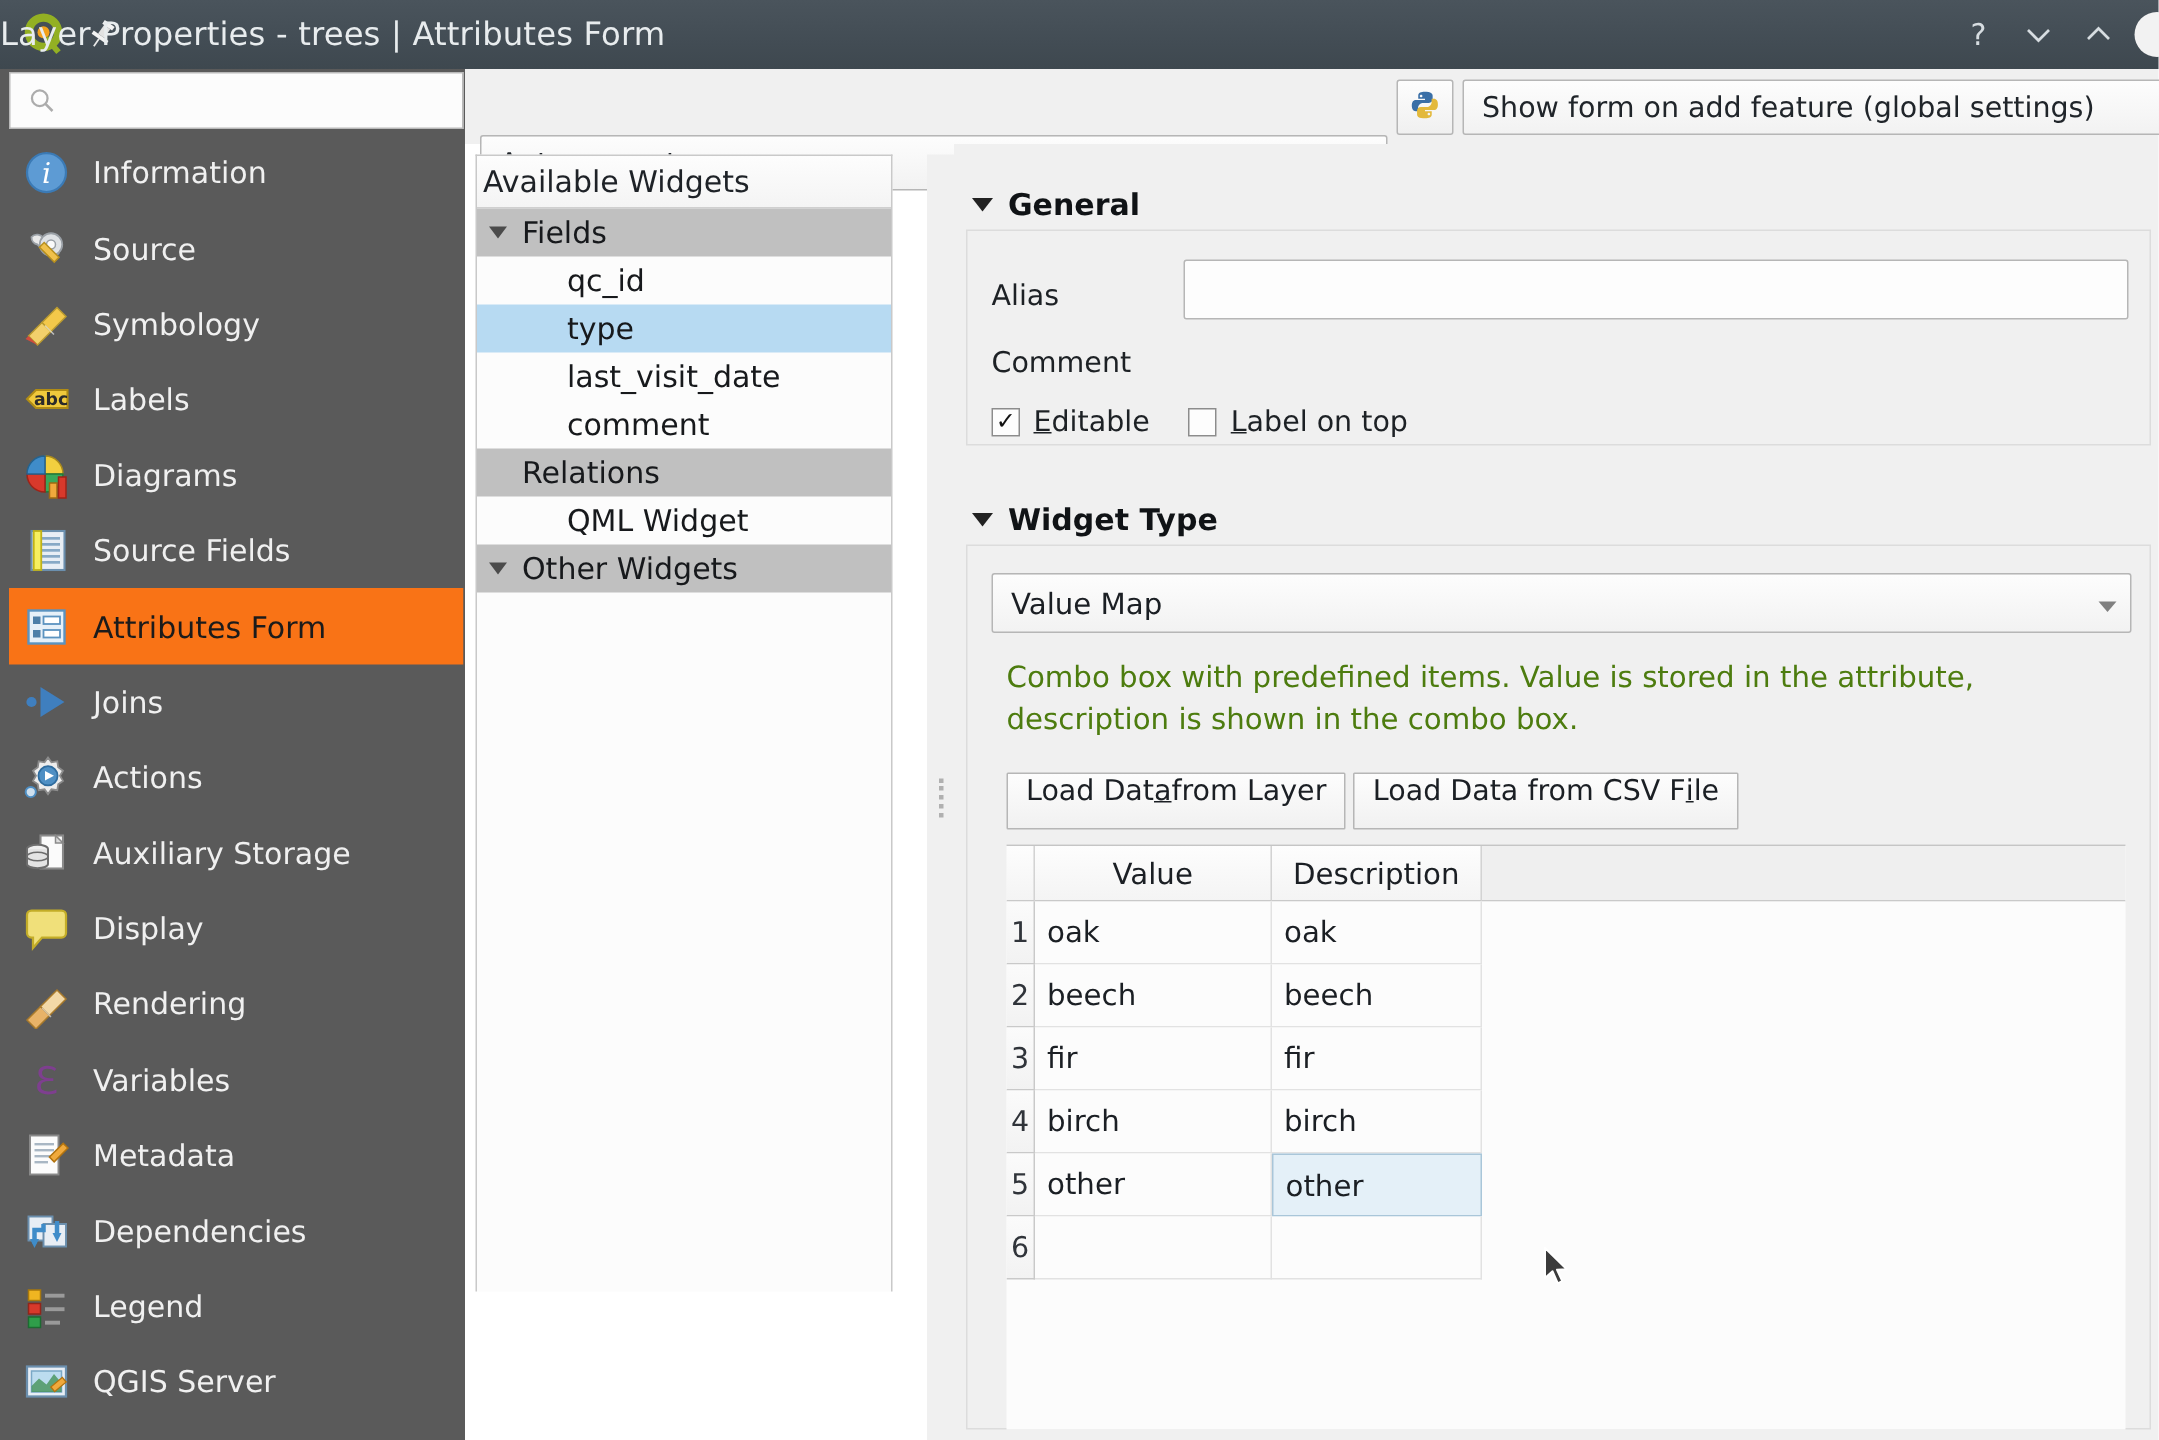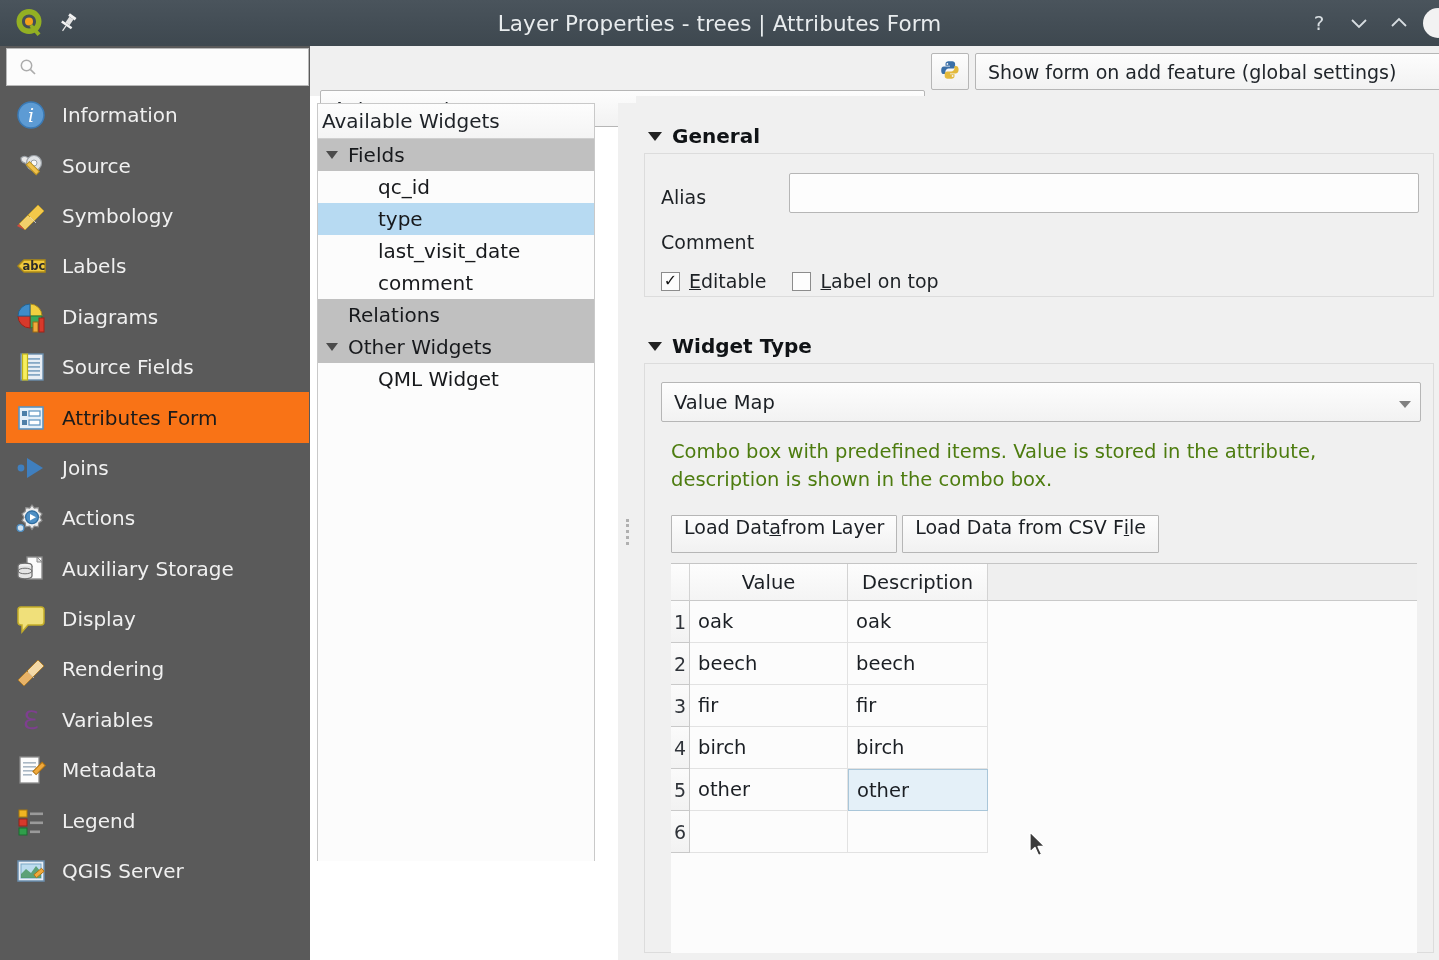--- a/index.html
+++ b/index.html
@@ -13,21 +13,21 @@
 
   
   #titlebar {
     position: absolute; left: 0; top: 0; width: 1439px; height: 46px;
     background: linear-gradient(to bottom, #4a545c 0%, #434d55 55%, #3e484f 100%);
     display: flex; align-items: center;
   }
   #tb-logo { margin-left: 12px; width: 34px; height: 34px; position: relative; }
   #tb-pin { margin-left: 10px; width: 24px; height: 24px; position: relative; }
   #tb-title {
-    position: absolute; left: 0; right: 0; text-align: center;
+    position: absolute; left: 0; right: 0; text-align: left;
     color: #e8ecee; font-size: 21.5px; letter-spacing: .1px;
     pointer-events: none;
   }
   .tb-btn {
     width: 40px; height: 46px; display: flex; align-items: center; justify-content: center;
     color: #d7dde1; font-size: 20px;
   }
   #tb-right { margin-left: auto; display: flex; align-items: center; height: 46px; padding-right: 0px; }
   #tb-circle {
     width: 30px; height: 30px; border-radius: 50%;
@@ -426,20 +426,33 @@
               <rect x="9" y="21" width="9" height="1.6"></rect>
             </g>
             <rect x="20" y="13" width="13" height="4.5" transform="rotate(-45 26 17)" fill="#f0a93c" stroke="#b2730f" stroke-width="1"></rect>
           </svg>
         </span>
         <span class="nav-label">Metadata</span>
       </div>
       <div class="nav-item">
         <span class="nav-ico">
           <svg width="34" height="34" viewBox="0 0 34 34">
+            <rect x="5" y="7" width="16" height="16" fill="#e8eef5" stroke="#6b8fae" stroke-width="1.3"></rect>
+            <rect x="15" y="12" width="15" height="15" fill="#e8eef5" stroke="#6b8fae" stroke-width="1.3"></rect>
+            <path d="M9 25 L9 16 L15 16 L15 12" fill="none" stroke="#3f8cc9" stroke-width="3"></path>
+            <path d="M6 22 L9 28 L12 22 Z" fill="#3f8cc9"></path>
+            <path d="M24 10 L24 19" fill="none" stroke="#3f8cc9" stroke-width="3"></path>
+            <path d="M21 18 L24 24 L27 18 Z" fill="#3f8cc9"></path>
+          </svg>
+        </span>
+        <span class="nav-label">Dependencies</span>
+      </div>
+      <div class="nav-item">
+        <span class="nav-ico">
+          <svg width="34" height="34" viewBox="0 0 34 34">
             <rect x="5" y="6" width="8" height="7" fill="#f0b521" stroke="#a8780c" stroke-width="1"></rect>
             <rect x="5" y="15" width="8" height="7" fill="#d8392b" stroke="#92251a" stroke-width="1"></rect>
             <rect x="5" y="24" width="8" height="7" fill="#2f9e4a" stroke="#1c6b31" stroke-width="1"></rect>
             <g fill="#9a9a9a">
               <rect x="16" y="8.5" width="13" height="2.6"></rect>
               <rect x="16" y="17.5" width="13" height="2.6"></rect>
               <rect x="16" y="26.5" width="10" height="2.6"></rect>
             </g>
           </svg>
         </span>
@@ -503,29 +516,29 @@
         <span class="tree-lbl indent2">last_visit_date</span>
       </div>
       <div class="tree-row">
         <span class="tw"></span>
         <span class="tree-lbl indent2">comment</span>
       </div>
       <div class="tree-row group">
         <span class="tw"></span>
         <span class="tree-lbl indent1">Relations</span>
       </div>
+      <div class="tree-row">
+        <span class="tw"></span>
+        <span class="tree-lbl indent2">QML Widget</span>
+      </div>
       <div class="tree-row group">
         <span class="tw">
           <span class="caret"></span>
         </span>
         <span class="tree-lbl indent1">Other Widgets</span>
-      </div>
-      <div class="tree-row">
-        <span class="tw"></span>
-        <span class="tree-lbl indent2">QML Widget</span>
       </div>
     </div>
 </div>
 
 <div id="splitter">
   <span class="grip">
       <i></i>
       <i></i>
       <i></i>
       <i></i>

